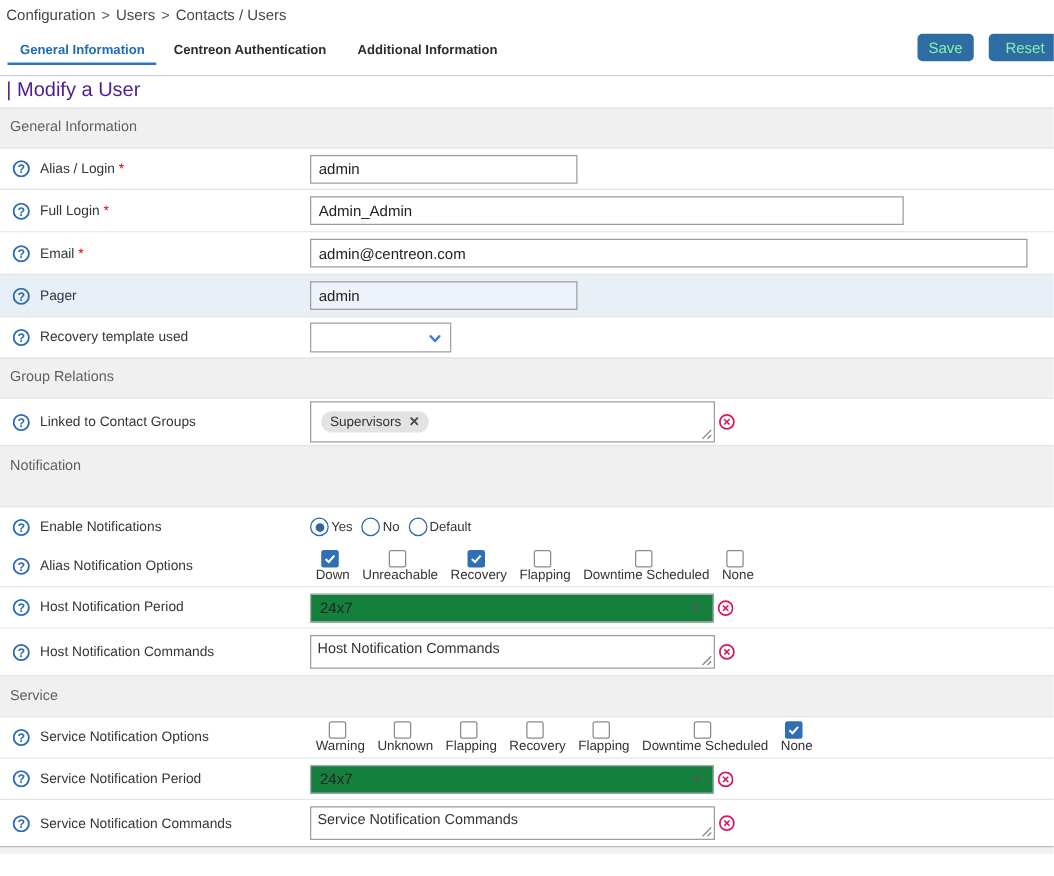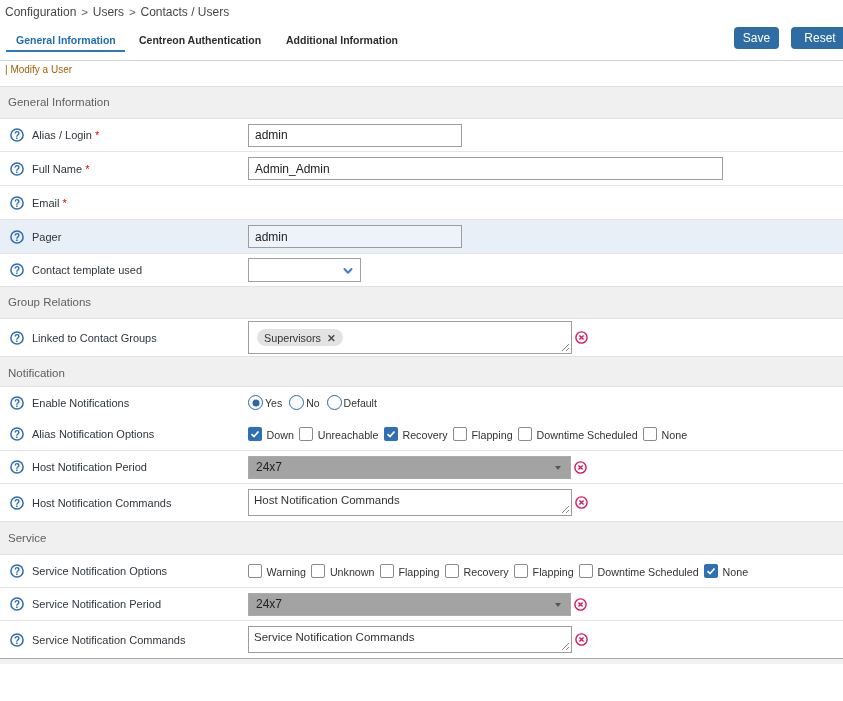--- a/index.html
+++ b/index.html
@@ -3,41 +3,41 @@
 <meta charset="utf-8">
 <style>
 * { box-sizing: border-box; margin: 0; padding: 0; }
 html,body { width: 843px; height: 701px; background: #fff; font-family: "Liberation Sans", sans-serif; }
 .page { position: relative; width: 843px; height: 701px; overflow: hidden; }
 .crumb { position: absolute; left: 5px; top: 5px; font-size: 12px; color: #474747; }
 .crumb .sep { color: #5a5a5a; padding: 0 1.5px; font-size: 11.5px; }
 .tab { position: absolute; top: 34px; font-size: 10.5px; font-weight: bold; color: #2d2d2d; }
 .tab.active { color: #1f6cb5; }
 .tabline { position: absolute; left: 6px; top: 49.6px; width: 119px; height: 2.5px; background: #2e78bd; }
-.btn { position: absolute; top: 27px; height: 22px; background: #2e6da4; color: #ffffff; font-size: 12px; border-radius: 4px; text-align: center; line-height: 22px; font-family: "Liberation Sans", sans-serif; }
+.btn { position: absolute; top: 27px; height: 22px; background: #2e6da4; color: #86efac; font-size: 12px; border-radius: 4px; text-align: center; line-height: 22px; font-family: "Liberation Sans", sans-serif; }
 .divider { position: absolute; left: 0; top: 60px; width: 843px; height: 1px; background: #d4d4d4; }
-.title { position: absolute; left: 5px; top: 64px; font-size: 10px; color: #a16207; }
+.title { position: absolute; left: 5px; top: 64px; font-size: 16px; color: #4c1d95; }
 .form { position: absolute; left: 0; top: 86px; width: 843px; }
 .bar { height: 33px; background: #f0f0f0; border-top: 1px solid #e2e2e2; border-bottom: 1px solid #e2e2e2; font-size: 11.5px; color: #5f5f5f; line-height: 31px; padding-left: 8px; }
 .row { display: flex; align-items: center; border-bottom: 1px solid #e4e4e4; background: #fff; }
 .lcell { width: 248px; flex: 0 0 248px; display: flex; align-items: center; padding-left: 10px; }
 .lbl { font-size: 11px; color: #30363c; margin-left: 8px; }
 .req { color: #e00000; margin-left: 3px; font-size: 11px; }
 .qi { width: 14px; height: 14px; flex: 0 0 14px; }
 .fcell { display: flex; align-items: center; }
 input.txt { height: 23px; border: 1px solid #9d9d9d; font-size: 12px; color: #222; padding: 0 6px; font-family: "Liberation Sans", sans-serif; background: #fff; }
 .ta { position: relative; border: 1px solid #9d9d9d; background: #fff; font-size: 12px; color: #333; }
 .ta .txt-in { position: absolute; left: 5px; top: 4px; font-size: 11.5px; color: #333; white-space: nowrap; }
 .grip { position: absolute; right: 1px; bottom: 1px; width: 9px; height: 9px; }
 .chip { position: absolute; left: 8px; top: 7px; height: 17px; background: #e3e3e3; border-radius: 9px; display: inline-flex; align-items: center; padding: 0 7px; font-size: 10.8px; color: #333; }
 .chip b { margin-left: 6px; color: #4a4a4a; font-size: 10.5px; }
 .redx { margin-left: 3px; flex: 0 0 13px; }
-.sel2 { position: relative; width: 323px; height: 23px; border: 1px solid #aaa; background: #a3a3a3; font-size: 12px; color: #222; line-height: 21px; padding-left: 7px; }
+.sel2 { position: relative; width: 323px; height: 23px; border: 1px solid #aaa; background: #15803d; font-size: 12px; color: #222; line-height: 21px; padding-left: 7px; }
 .caret { position: absolute; right: 9px; top: 9.5px; width: 0; height: 0; border-left: 3.5px solid transparent; border-right: 3.5px solid transparent; border-top: 4.5px solid #555; }
-.cbg { display: flex; align-items: flex-end; margin-right: 5.5px; }
+.cbg { display: flex; align-items: center; margin-right: 5.5px; flex-direction: column; }
 .cbg .cl { font-size: 10.7px; color: #333; margin-left: 4.5px; }
 .cb { width: 14px; height: 14px; border: 1px solid #8b8b8b; border-radius: 2px; background: #fff; }
 .cb.on { border: none; background: #2e6fb5; display: flex; align-items: center; justify-content: center; }
 .rdg { display: flex; align-items: center; margin-right: 7px; text-align: right; }
 .rd { width: 15px; height: 15px; border-radius: 50%; border: 1.7px solid #2b66a8; background: #fff; position: relative; }
 .rd.on:after { content: ""; position: absolute; left: 50%; top: 50%; transform: translate(-50%,-50%); width: 7px; height: 7px; border-radius: 50%; background: #2b66a8; }
 .rdg .rl { font-size: 10.5px; color: #333; margin-left: 2px; }
 </style>
 </head>
 <body>
@@ -65,56 +65,59 @@
       <div class="fcell">
           <input class="txt" style="width: 214px;" value="admin">
         </div>
     </div>
     <div class="row" style="height:34px;">
       <div class="lcell">
           <svg class="qi" viewBox="0 0 14 14">
             <circle cx="7" cy="7" r="6.1" fill="none" stroke="#2b6cb0" stroke-width="1.5"></circle>
             <text x="7" y="10.6" text-anchor="middle" font-size="10" font-weight="bold" fill="#2b6cb0" font-family="Liberation Sans">?</text>
           </svg>
-          <span class="lbl">Full Name</span>
+          <span class="lbl">Full Login</span>
           <span class="req">*</span>
         </div>
       <div class="fcell">
           <input class="txt" style="width: 475px;" value="Admin_Admin">
         </div>
     </div>
     <div class="row" style="height:34px;">
       <div class="lcell">
           <svg class="qi" viewBox="0 0 14 14">
             <circle cx="7" cy="7" r="6.1" fill="none" stroke="#2b6cb0" stroke-width="1.5"></circle>
             <text x="7" y="10.6" text-anchor="middle" font-size="10" font-weight="bold" fill="#2b6cb0" font-family="Liberation Sans">?</text>
           </svg>
           <span class="lbl">Email</span>
           <span class="req">*</span>
         </div>
+      <div class="fcell">
+          <input class="txt" style="width: 574px;" value="admin@centreon.com">
+        </div>
     </div>
     <div class="row" style="height:34px;background:#e9eff7;">
       <div class="lcell">
           <svg class="qi" viewBox="0 0 14 14">
             <circle cx="7" cy="7" r="6.1" fill="none" stroke="#2b6cb0" stroke-width="1.5"></circle>
             <text x="7" y="10.6" text-anchor="middle" font-size="10" font-weight="bold" fill="#2b6cb0" font-family="Liberation Sans">?</text>
           </svg>
           <span class="lbl">Pager</span>
         </div>
       <div class="fcell">
           <input class="txt" style="width: 214px; background: rgb(237, 242, 251);" value="admin">
         </div>
     </div>
     <div class="row" style="height:32px;border-bottom:none;">
       <div class="lcell">
           <svg class="qi" viewBox="0 0 14 14">
             <circle cx="7" cy="7" r="6.1" fill="none" stroke="#2b6cb0" stroke-width="1.5"></circle>
             <text x="7" y="10.6" text-anchor="middle" font-size="10" font-weight="bold" fill="#2b6cb0" font-family="Liberation Sans">?</text>
           </svg>
-          <span class="lbl">Contact template used</span>
+          <span class="lbl">Recovery template used</span>
         </div>
       <div class="fcell">
           <div style="position:relative;width:113px;height:24px;border:1px solid #a0a0a0;background:#fff;">
         <svg style="position:absolute;right:7px;top:7px;" width="10" height="10" viewBox="0 0 10 10">
               <path d="M1.5 3 L5 6.8 L8.5 3" fill="none" stroke="#447be0" stroke-width="2" stroke-linecap="round" stroke-linejoin="round"></path>
             </svg>
       </div>
         </div>
     </div>
     <div class="bar">Group Relations</div>
@@ -132,21 +135,21 @@
           <svg class="grip" viewBox="0 0 9 9">
               <path d="M8 1 L1 8 M8 5 L5 8" stroke="#888" stroke-width="1"></path>
             </svg>
         </div>
         <svg class="redx" width="13" height="13" viewBox="0 0 13 13">
             <circle cx="6.5" cy="6.5" r="5.6" fill="none" stroke="#d8175e" stroke-width="1.4"></circle>
             <path d="M4.4 4.4 L8.6 8.6 M8.6 4.4 L4.4 8.6" stroke="#d8175e" stroke-width="1.4"></path>
           </svg>
       </div>
     </div>
-    <div class="bar" style="height:31px;line-height:32px;">Notification</div>
+    <div class="bar" style="height:50px;line-height:32px;">Notification</div>
     <div class="row" style="height:31px;border-bottom:none;">
       <div class="lcell">
           <svg class="qi" viewBox="0 0 14 14">
             <circle cx="7" cy="7" r="6.1" fill="none" stroke="#2b6cb0" stroke-width="1.5"></circle>
             <text x="7" y="10.6" text-anchor="middle" font-size="10" font-weight="bold" fill="#2b6cb0" font-family="Liberation Sans">?</text>
           </svg>
           <span class="lbl">Enable Notifications</span>
         </div>
       <div class="fcell">
         <span class="rdg">

